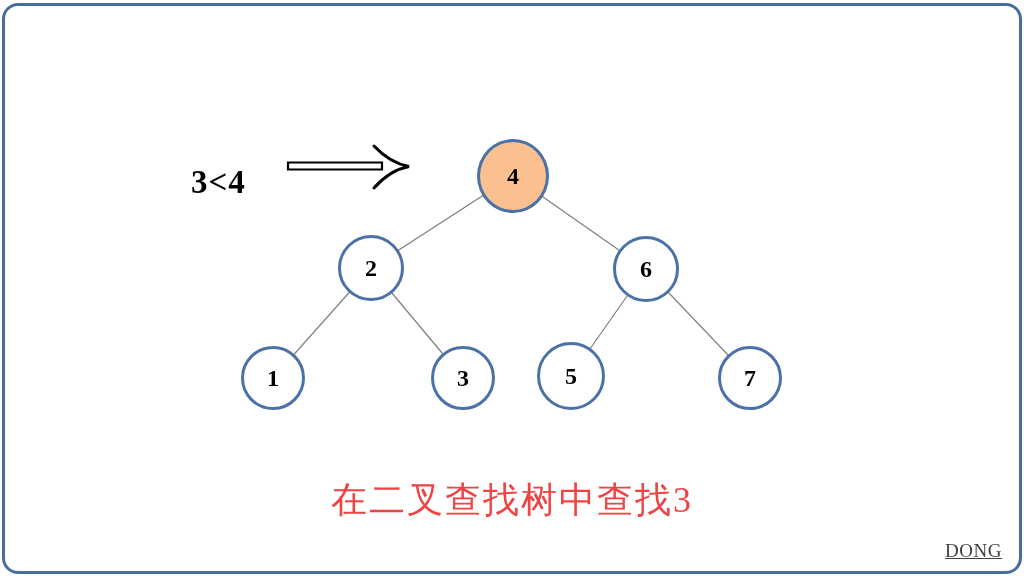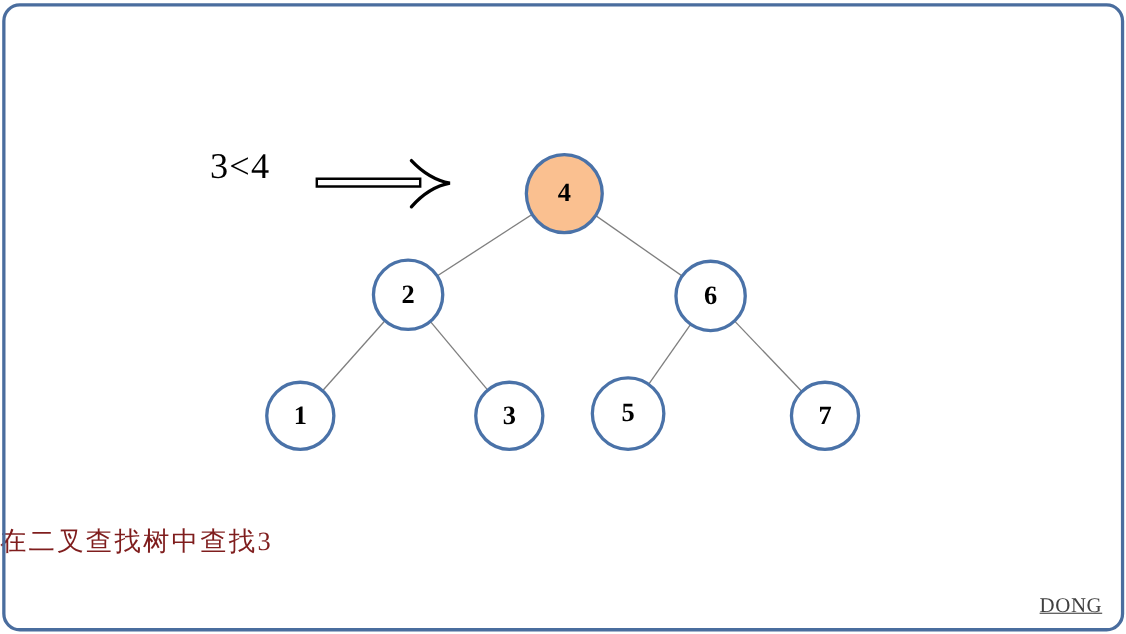--- a/index.html
+++ b/index.html
@@ -42,32 +42,33 @@
     left: 477px; top: 139px;
   }
   .node.n2 { width: 66px; height: 66px; left: 338px; top: 235px; }
   .node.n6 { width: 66px; height: 66px; left: 613px; top: 236px; }
   .node.n1 { width: 64px; height: 64px; left: 241px; top: 346px; }
   .node.n3 { width: 64px; height: 64px; left: 431px; top: 346px; }
   .node.n5 { width: 68px; height: 68px; left: 537px; top: 342px; }
   .node.n7 { width: 64px; height: 64px; left: 718px; top: 346px; }
   .comparison-label {
     position: absolute;
-    left: 191px; top: 134px;
+    left: 191px; top: 164px;
     font-size: 33px;
-    font-weight: 400;
+    font-weight: 700;
     color: #000000;
     letter-spacing: 1px;
   }
   .caption {
     position: absolute;
     left: 0; right: 0;
     top: 476px;
-    font-size: 24px;
-    color: #7f1d1d;
+    text-align: center;
+    font-size: 36px;
+    color: #ef4444;
     letter-spacing: 2px;
   }
   .watermark {
     position: absolute;
     right: 22px;
     top: 540px;
     font-size: 19px;
     color: #404040;
     text-decoration: underline;
     letter-spacing: 0.5px;

